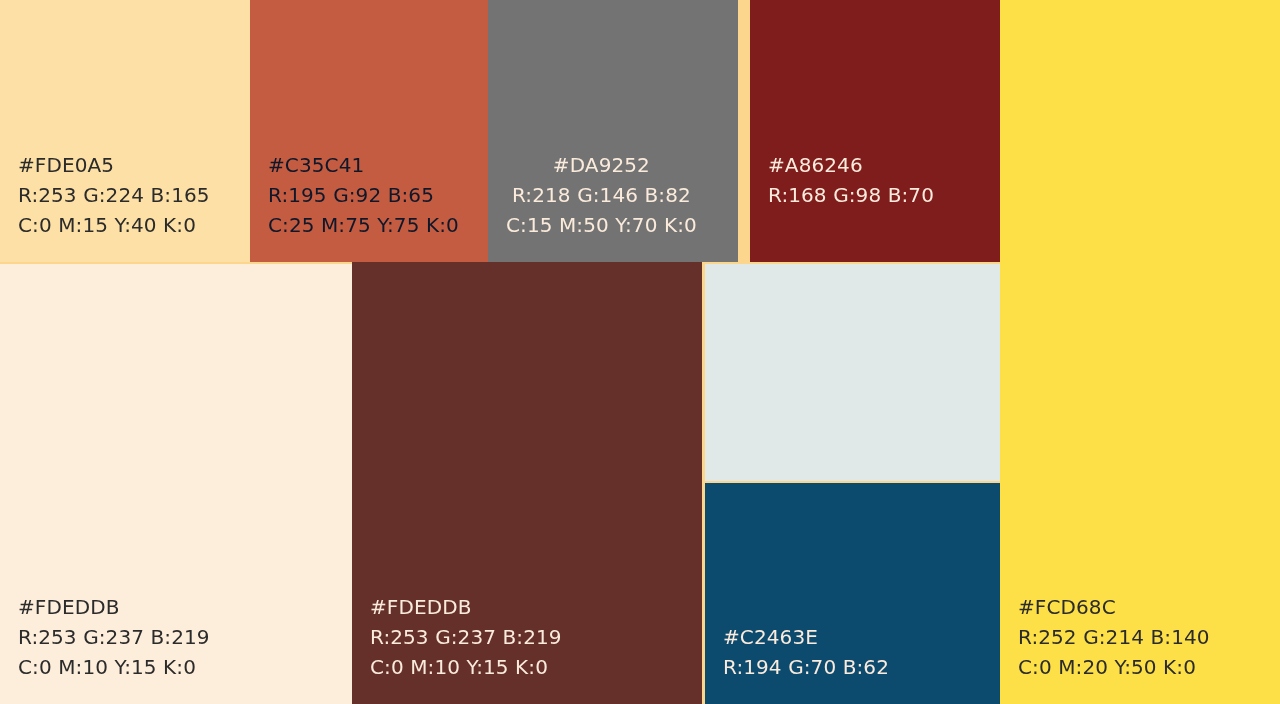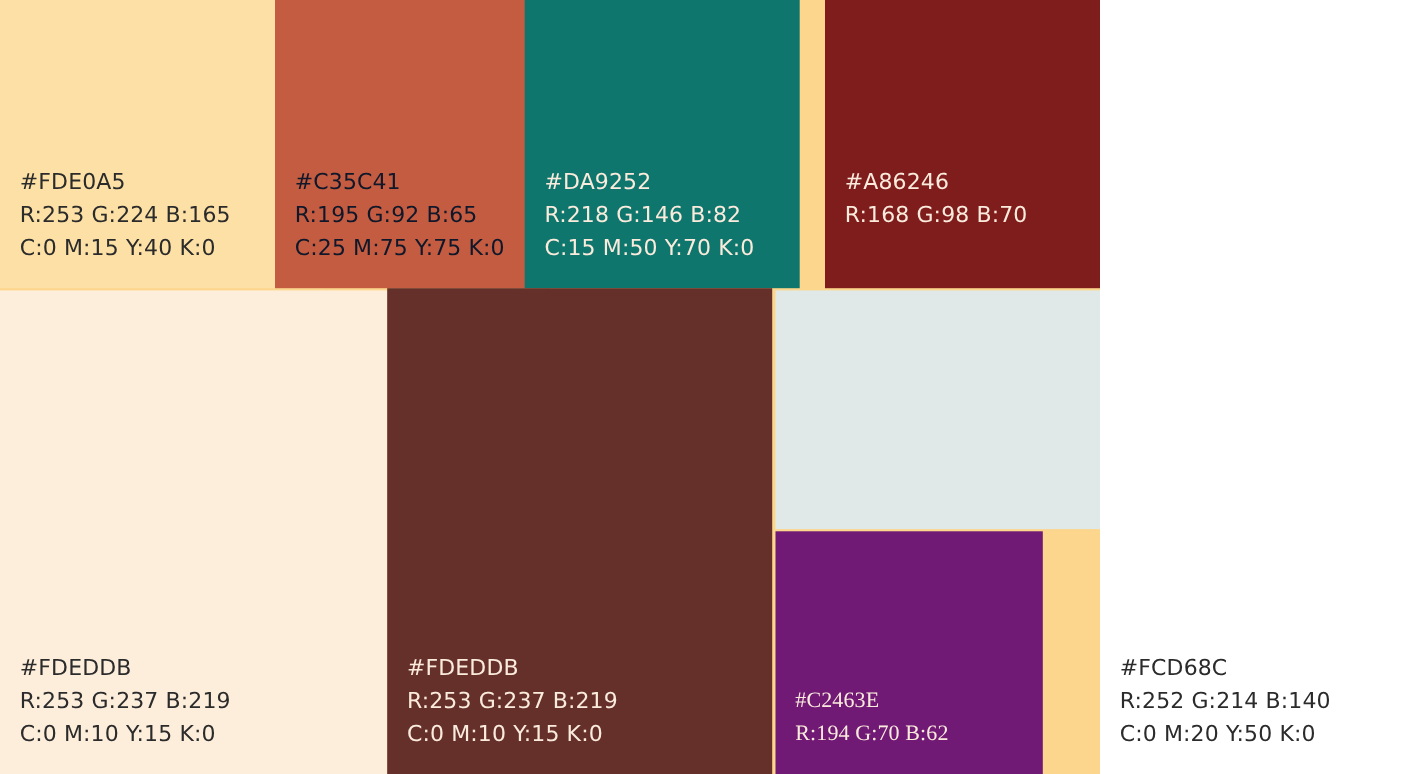--- a/index.html
+++ b/index.html
@@ -64,21 +64,21 @@
         <span class="cmyk">C:0  M:15  Y:40  K:0</span>
       </div>
     </div>
     <div class="swatch" style="left: 250px; top: 0px; width: 250px; height: 262px; background: rgb(195, 92, 65);">
       <div class="label anchor-top" style="color: #0f172a;">
         <span class="hex">#C35C41</span>
         <span class="rgb">R:195  G:92  B:65</span>
         <span class="cmyk">C:25  M:75  Y:75  K:0</span>
       </div>
     </div>
-    <div class="swatch" style="left: 477px; top: 0px; width: 250px; height: 262px; background: #0f766e;">
+    <div class="swatch" style="left: 488px; top: 0px; width: 250px; height: 262px; background: #737373; text-align: center;">
       <div class="label anchor-top" style="color: rgb(251, 235, 220);">
         <span class="hex">#DA9252</span>
         <span class="rgb">R:218  G:146  B:82</span>
         <span class="cmyk">C:15  M:50  Y:70  K:0</span>
       </div>
     </div>
     <div class="swatch" style="left: 750px; top: 0px; width: 250px; height: 262px; background: #7f1d1d;">
       <div class="label anchor-top" style="color: rgb(251, 235, 220);">
         <span class="hex">#A86246</span>
         <span class="rgb">R:168  G:98  B:70</span>
@@ -92,26 +92,26 @@
       </div>
     </div>
     <div class="swatch" style="left: 352px; top: 262px; width: 350px; height: 442px; background: rgb(102, 48, 42);">
       <div class="label anchor-bottom" style="color: rgb(251, 235, 220);">
         <span class="hex">#FDEDDB</span>
         <span class="rgb">R:253  G:237  B:219</span>
         <span class="cmyk">C:0  M:10  Y:15  K:0</span>
       </div>
     </div>
     <div class="swatch" style="left: 705px; top: 264px; width: 295px; height: 217px; background: rgb(224, 233, 231);"></div>
-    <div class="swatch" style="left: 705px; top: 483px; width: 243px; height: 221px; background: #701a75; font-family: Liberation Serif, serif;">
+    <div class="swatch" style="left: 705px; top: 483px; width: 295px; height: 221px; background: #0c4a6e;">
       <div class="label anchor-bottom" style="color: rgb(251, 235, 220);">
         <span class="hex">#C2463E</span>
         <span class="rgb">R:194  G:70 B:62</span>
       </div>
     </div>
-    <div class="swatch" style="left: 1000px; top: 0px; width: 280px; height: 704px; background: #ffffff;">
+    <div class="swatch" style="left: 1000px; top: 0px; width: 280px; height: 704px; background: #fde047;">
       <div class="label anchor-bottom" style="color: rgb(43, 43, 43);">
         <span class="hex">#FCD68C</span>
         <span class="rgb">R:252  G:214 B:140</span>
         <span class="cmyk">C:0  M:20  Y:50  K:0</span>
       </div>
     </div>
   </div>
 
 </body></html>

